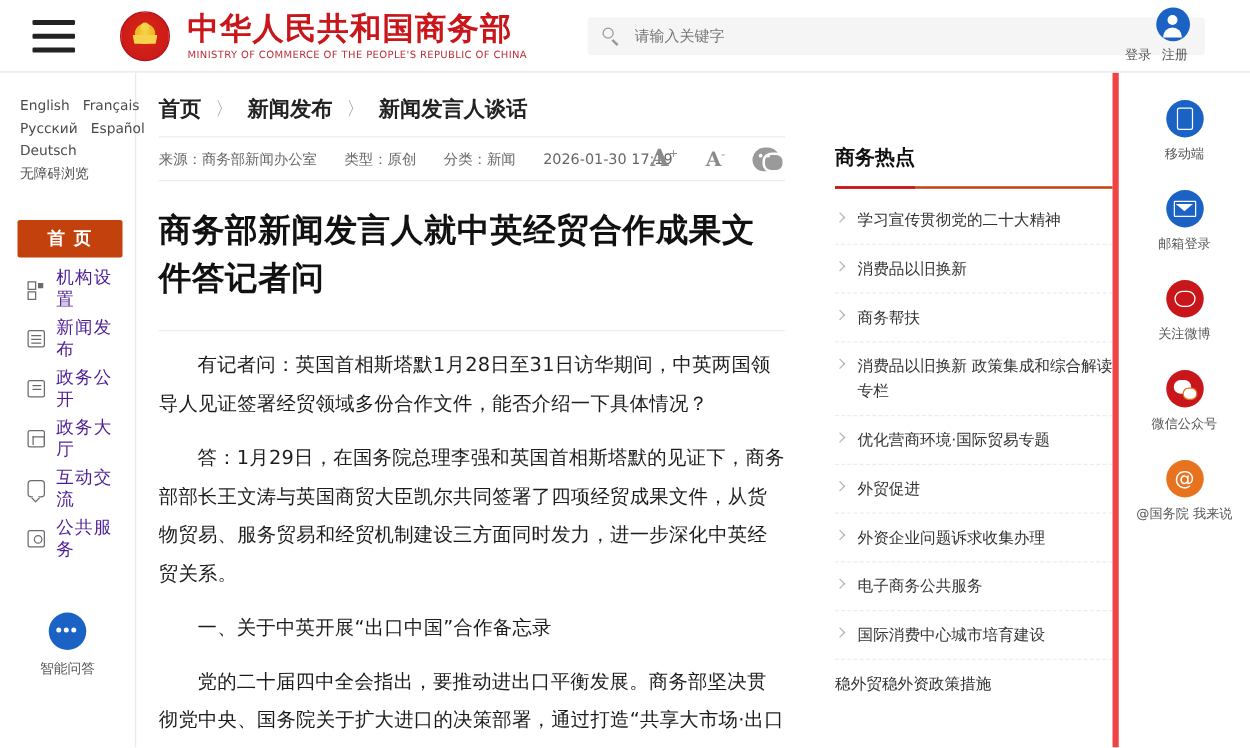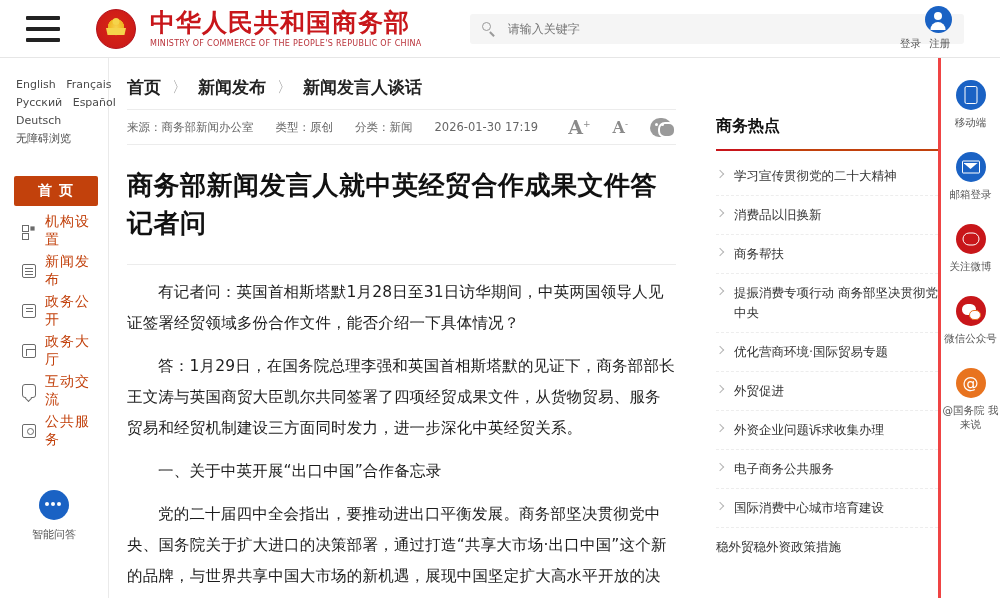--- a/index.html
+++ b/index.html
@@ -120,21 +120,21 @@
     font-size: 11px; color: #4a4a4a; line-height: 18px;
   }
   .lang-list div { white-space: nowrap; }
   .lang-list span { cursor: pointer; }
   .lang-list span + span { margin-left: 7px; }
 
   .nav-list { margin-top: 28px; padding: 0 10px 0 14px; }
   .nav-item {
     display: flex; align-items: center;
     height: 30px; margin-bottom: 10px;
-    font-size: 14px; color: #c2410c; cursor: pointer;
+    font-size: 14px; color: #4c1d95; cursor: pointer;
     padding-left: 8px;
   }
   .nav-item.active {
     background: #c2410c; color: #fff; font-weight: bold;
     border-radius: 2px; letter-spacing: 3px;
     justify-content: center; padding-left: 0;
   }
   .nav-ico {
     width: 14px; height: 14px; margin-right: 9px; flex: none;
     border: 1.4px solid #6b6b6b; border-radius: 2px;
@@ -279,22 +279,22 @@
     width: 5px; height: 5px;
     border-top: 1.4px solid #b5b5b5; border-right: 1.4px solid #b5b5b5;
     transform: rotate(45deg);
   }
   .hot-text {
     font-size: 12.5px; color: #333; line-height: 1.6;
   }
 
   
   .right-rail {
-    width: 62px; flex: none;
-    border-left: 3px solid #ef4444;
+    width: 110px; flex: none;
+    border-left: 5px solid #ef4444;
     padding-top: 22px;
     text-align: center;
   }
   .rail-item { margin-bottom: 22px; cursor: pointer; }
   .rail-ico {
     width: 30px; height: 30px; border-radius: 50%;
     margin: 0 auto 6px auto; position: relative;
   }
   .rail-ico.blue { background: #1a62c4; }
   .rail-ico.red  { background: #c8161a; }
@@ -462,21 +462,21 @@
       <div class="hot-item">
         <span class="chev"></span>
         <span class="hot-text">消费品以旧换新</span>
       </div>
       <div class="hot-item">
         <span class="chev"></span>
         <span class="hot-text">商务帮扶</span>
       </div>
       <div class="hot-item">
         <span class="chev"></span>
-        <span class="hot-text">提振消费专项行动 商务部坚决贯彻党中央</span>
+        <span class="hot-text">消费品以旧换新 政策集成和综合解读专栏</span>
       </div>
       <div class="hot-item">
         <span class="chev"></span>
         <span class="hot-text">优化营商环境·国际贸易专题</span>
       </div>
       <div class="hot-item">
         <span class="chev"></span>
         <span class="hot-text">外贸促进</span>
       </div>
       <div class="hot-item">

